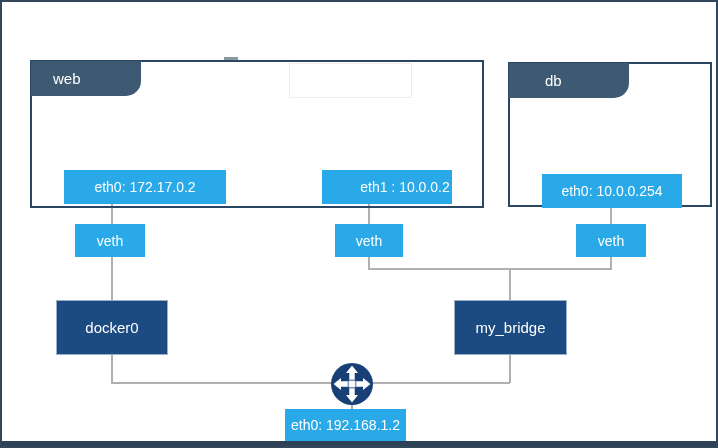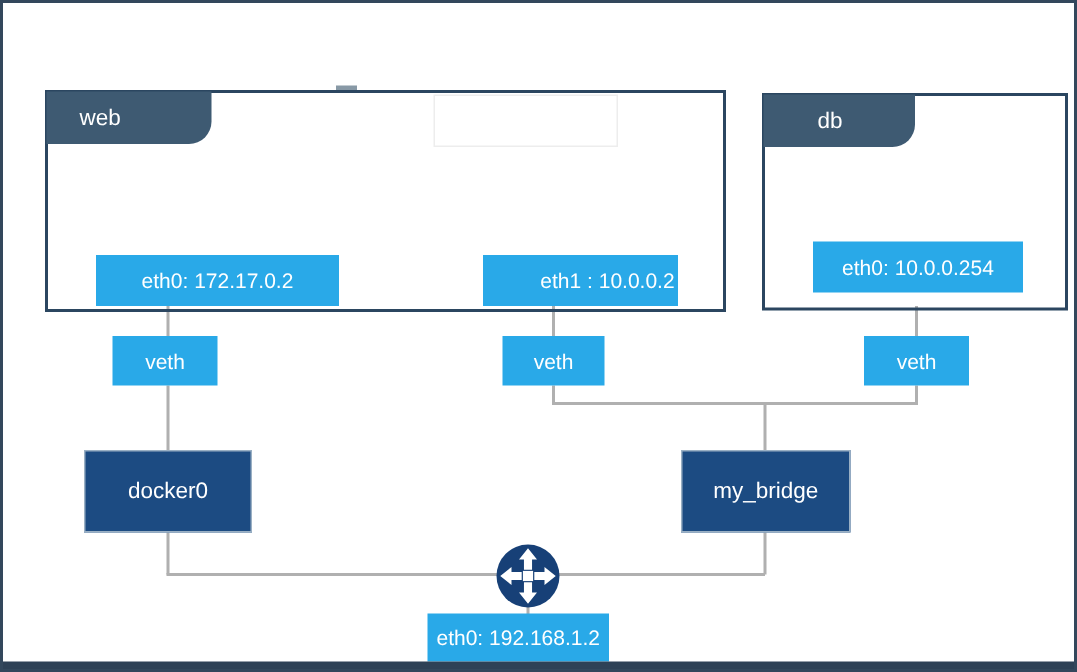--- a/index.html
+++ b/index.html
@@ -89,24 +89,24 @@
     <div class="ghost-rect" style="left:257px;top:1px;width:121px;height:33px;"></div>
     <div class="iface" style="left:32px;top:108px;width:162px;height:34px;">
       <span>eth0: 172.17.0.2</span>
     </div>
     <div class="iface" style="left:290px;top:108px;width:130px;height:34px;padding-left:36px;">
       <span>eth1 : 10.0.0.2</span>
     </div>
   </div>
 
   <div class="cbox" style="left:506px;top:60px;width:204px;height:145px;">
-    <div class="tab" style="width:101px;padding-left:36px;">
+    <div class="tab" style="width:120px;padding-left:36px;">
       <span>db</span>
     </div>
-    <div class="iface" style="left:32px;top:97px;width:140px;height:34px;">
+    <div class="iface" style="left:32px;top:110px;width:140px;height:34px;">
       <span>eth0: 10.0.0.254</span>
     </div>
   </div>
 
   <div class="veth" style="left:73px;top:222px;width:70px;height:33px;">
     <span>veth</span>
   </div>
   <div class="veth" style="left:333px;top:222px;width:68px;height:33px;">
     <span>veth</span>
   </div>

